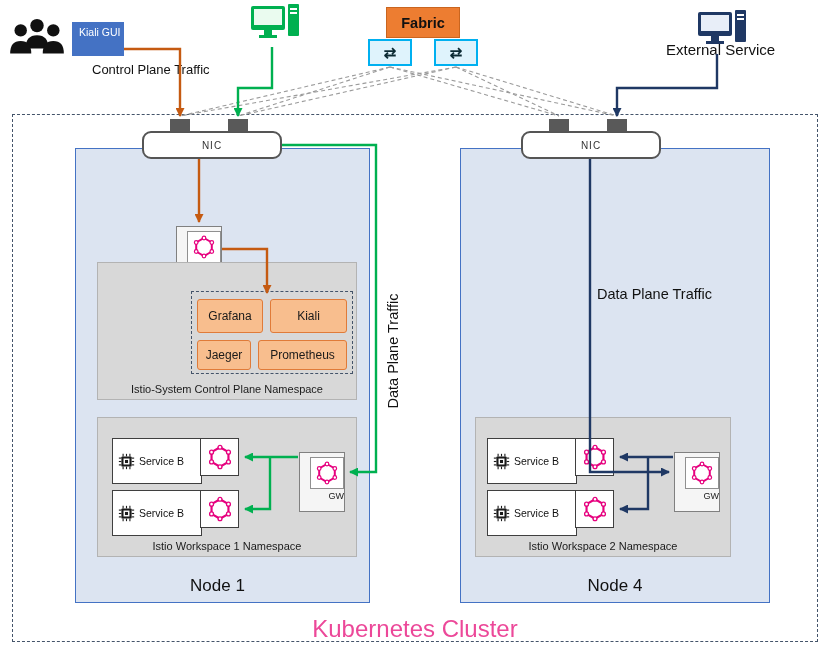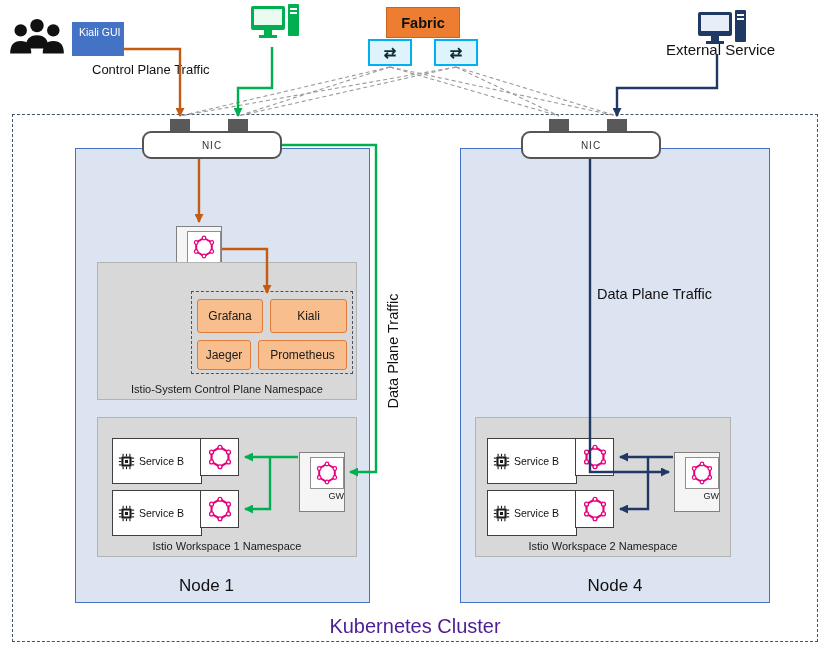--- a/index.html
+++ b/index.html
@@ -8,21 +8,21 @@
     --node-fill:#DCE4F1; --node-border:#4472C4; --kiali-gui-blue:#4472C4;
     --switch-cyan:#00B0F0; --hexagon-pink:#E6007E; --namespace-gray:#D8D8D8;
   }
   *{margin:0;padding:0;box-sizing:border-box}
   html,body{background:#fff}
   body{font-family:"Liberation Sans",sans-serif;color:#111}
   #canvas{position:relative;width:831px;height:657px;background:#fff;overflow:hidden}
   .abs{position:absolute}
 
   #cluster{border:1.6px dashed #44546A}
-  #cluster-label{text-align:center;font-size:20px;color:#4c1d95}
+  #cluster-label{text-align:center;font-size:24px;color:#ec4899}
 
   .node{background:var(--node-fill);border:1.6px solid var(--node-border)}
   .node-label{text-align:center;font-size:17px;color:#111}
 
   .nic{background:#fff;border:2px solid #555;border-radius:9px;display:flex;align-items:center;justify-content:center;font-size:10px;color:#333;letter-spacing:1px}
   .tab{background:#595959;width:20px;height:13px}
 
   .ns{background:var(--namespace-gray);border:1px solid #b3b3b3}
   .ns-label{position:absolute;left:0;right:0;bottom:4px;text-align:center;font-size:11px;color:#1a1a1a}
 
@@ -110,21 +110,21 @@
         <rect x="40" y="9" width="7" height="2" fill="#fff"></rect>
     </svg>
   </span>
   <div class="abs" id="ext-label" style="left:666px;top:41px">External Service</div>
 
   <div class="abs" id="cluster" style="left:12px;top:114px;width:806px;height:528px"></div>
   <div class="abs" id="cluster-label" style="left:12px;top:615px;width:806px">Kubernetes Cluster</div>
 
   <div class="abs node" style="left:75px;top:148px;width:295px;height:455px"></div>
   <div class="abs node" style="left:460px;top:148px;width:310px;height:455px"></div>
-  <div class="abs node-label" style="left:80px;top:576px;width:253px">Node 1</div>
+  <div class="abs node-label" style="left:91px;top:576px;width:253px">Node 1</div>
   <div class="abs node-label" style="left:460px;top:576px;width:310px">Node 4</div>
 
   <div class="abs tab" style="left:170px;top:119px"></div>
   <div class="abs tab" style="left:228px;top:119px"></div>
   <div class="abs nic" style="left:142px;top:131px;width:140px;height:28px">
     <span>NIC</span>
   </div>
   <div class="abs tab" style="left:549px;top:119px"></div>
   <div class="abs tab" style="left:607px;top:119px"></div>
   <div class="abs nic" style="left:521px;top:131px;width:140px;height:28px">

